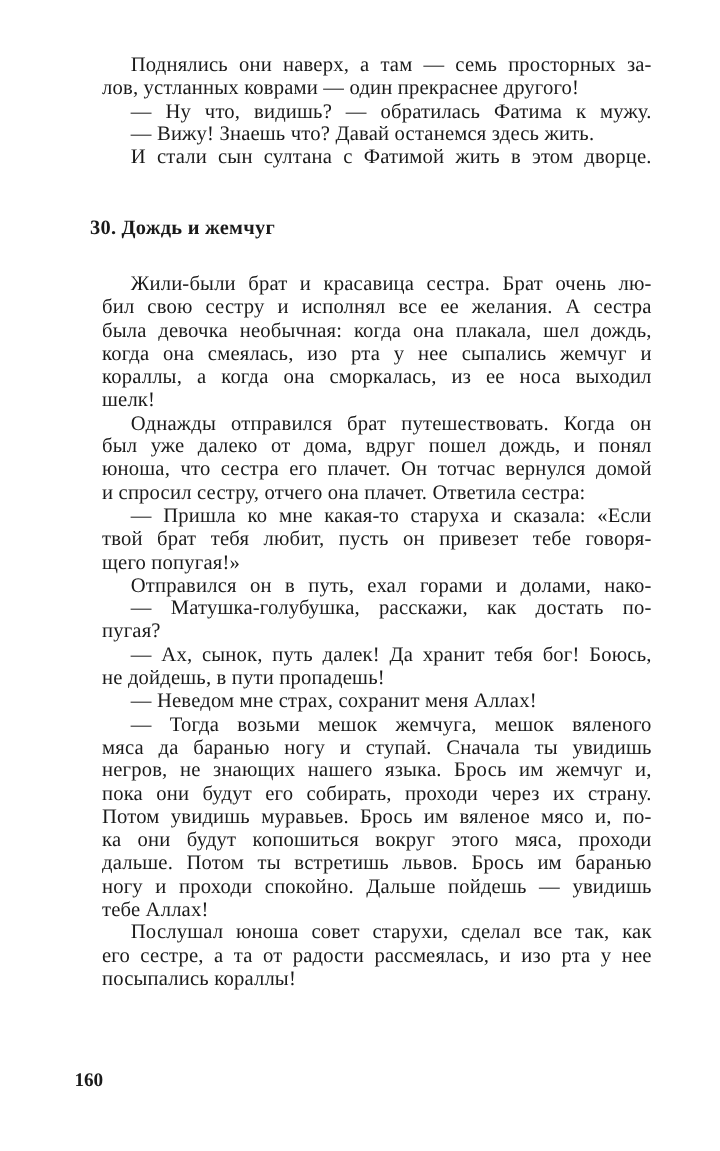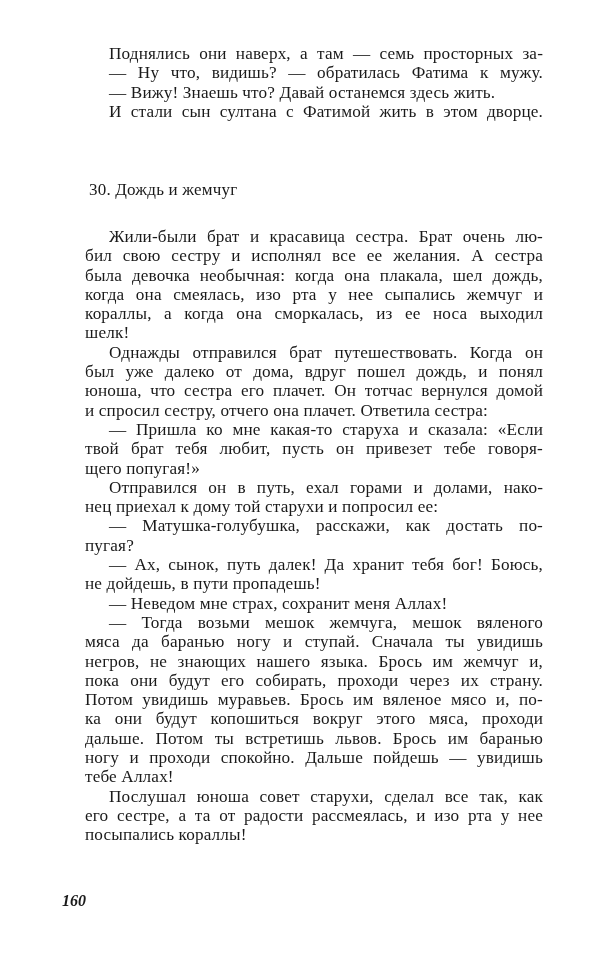--- a/index.html
+++ b/index.html
@@ -25,52 +25,52 @@
       letter-spacing: 0.15px;
     }
     .line.last {
       text-align-last: left;
     }
     .indent {
       padding-left: 24px;
     }
     .heading {
       position: absolute;
-      left: 89px;
+      left: 75px;
       top: 180px;
       font-size: 17px;
-      font-weight: normal;
+      font-weight: bold;
       letter-spacing: 0.2px;
     }
     .block1 {
       position: absolute;
       left: 85px;
       top: 44px;
       width: 458px;
     }
     .block2 {
       position: absolute;
       left: 85px;
       top: 227px;
       width: 458px;
     }
     .page-number {
       position: absolute;
       left: 62px;
       top: 892px;
       font-size: 16px;
       font-weight: bold;
-      font-style: italic;
     }
   </style>
 </head>
 <body>
 
 <div class="block1" id="block1">
     <div class="line indent">Поднялись они наверх, а там — семь просторных за-</div>
+    <div class="line last">лов, устланных коврами — один прекраснее другого!</div>
     <div class="line indent">— Ну что, видишь? — обратилась Фатима к мужу.</div>
     <div class="line indent last">— Вижу! Знаешь что? Давай останемся здесь жить.</div>
     <div class="line indent">И стали сын султана с Фатимой жить в этом дворце.</div>
   </div>
 
 <div class="heading">30. Дождь и жемчуг</div>
 
 <div class="block2" id="block2">
     <div class="line indent">Жили-были брат и красавица сестра. Брат очень лю-</div>
     <div class="line">бил свою сестру и исполнял все ее желания. А сестра</div>
@@ -79,21 +79,20 @@
     <div class="line">кораллы, а когда она сморкалась, из ее носа выходил</div>
     <div class="line last">шелк!</div>
     <div class="line indent">Однажды отправился брат путешествовать. Когда он</div>
     <div class="line">был уже далеко от дома, вдруг пошел дождь, и понял</div>
     <div class="line">юноша, что сестра его плачет. Он тотчас вернулся домой</div>
     <div class="line last">и спросил сестру, отчего она плачет. Ответила сестра:</div>
     <div class="line indent">— Пришла ко мне какая-то старуха и сказала: «Если</div>
     <div class="line">твой брат тебя любит, пусть он привезет тебе говоря-</div>
     <div class="line last">щего попугая!»</div>
     <div class="line indent">Отправился он в путь, ехал горами и долами, нако-</div>
-    <div class="line last">нец приехал к дому той старухи и попросил ее:</div>
     <div class="line indent">— Матушка-голубушка, расскажи, как достать по-</div>
     <div class="line last">пугая?</div>
     <div class="line indent">— Ах, сынок, путь далек! Да хранит тебя бог! Боюсь,</div>
     <div class="line last">не дойдешь, в пути пропадешь!</div>
     <div class="line indent last">— Неведом мне страх, сохранит меня Аллах!</div>
     <div class="line indent">— Тогда возьми мешок жемчуга, мешок вяленого</div>
     <div class="line">мяса да баранью ногу и ступай. Сначала ты увидишь</div>
     <div class="line">негров, не знающих нашего языка. Брось им жемчуг и,</div>
     <div class="line">пока они будут его собирать, проходи через их страну.</div>
     <div class="line">Потом увидишь муравьев. Брось им вяленое мясо и, по-</div>

